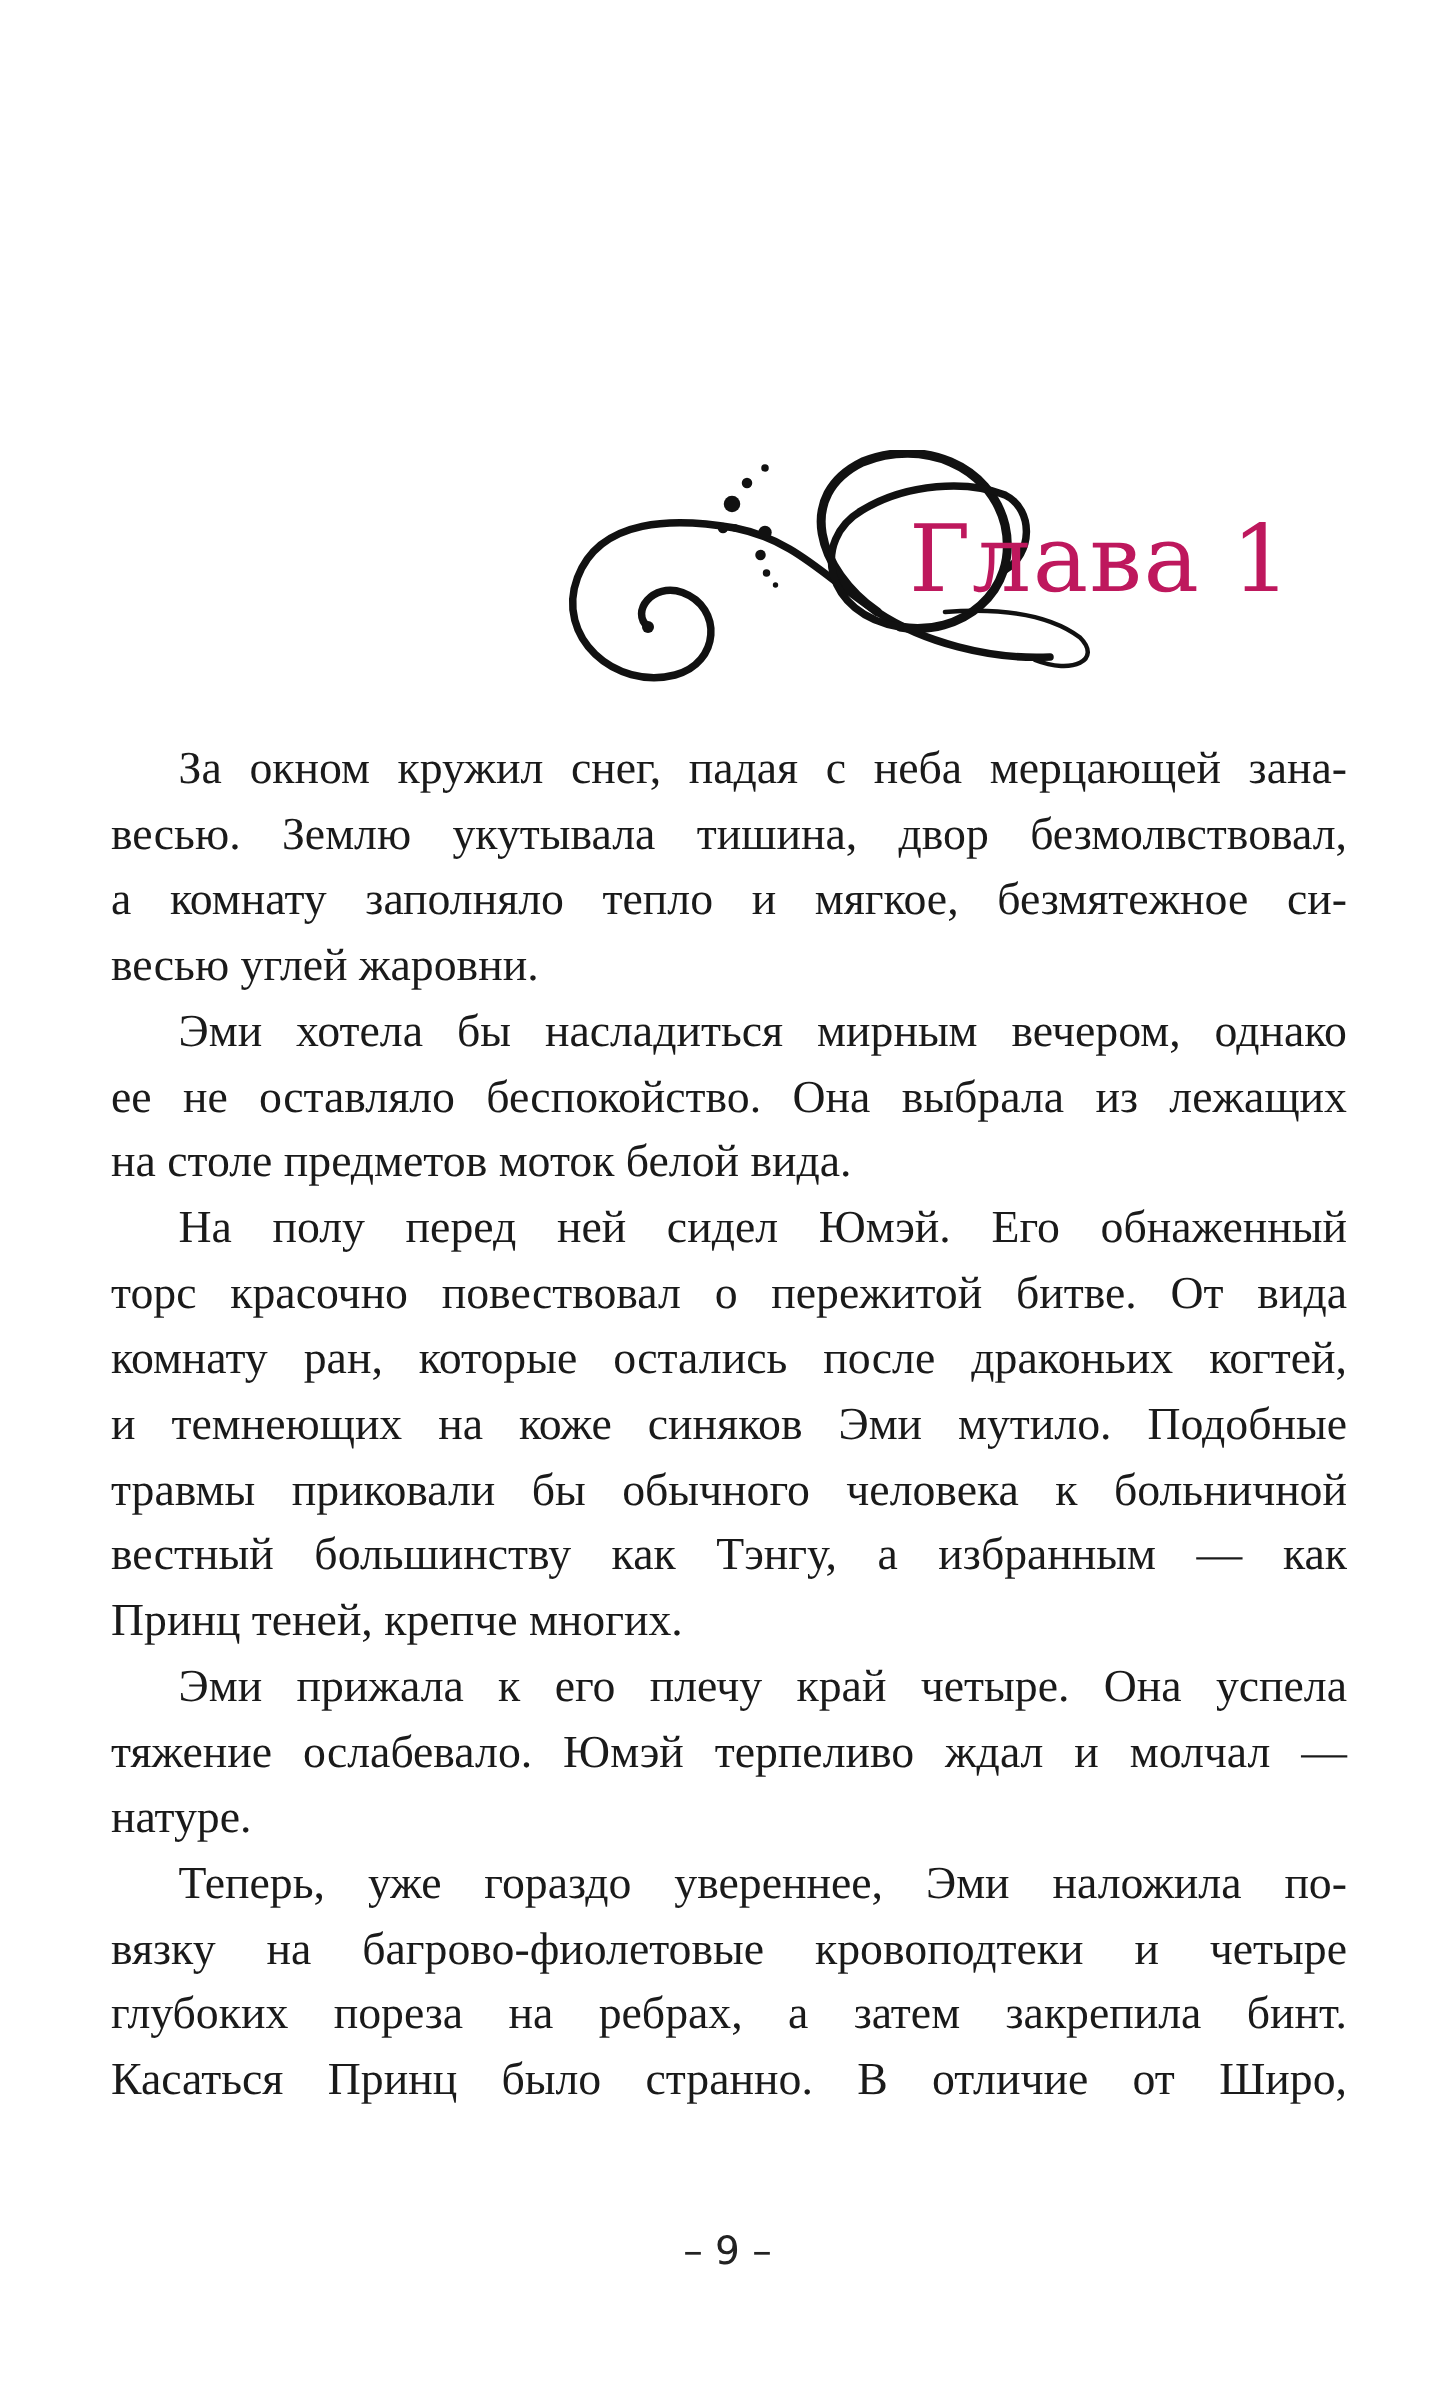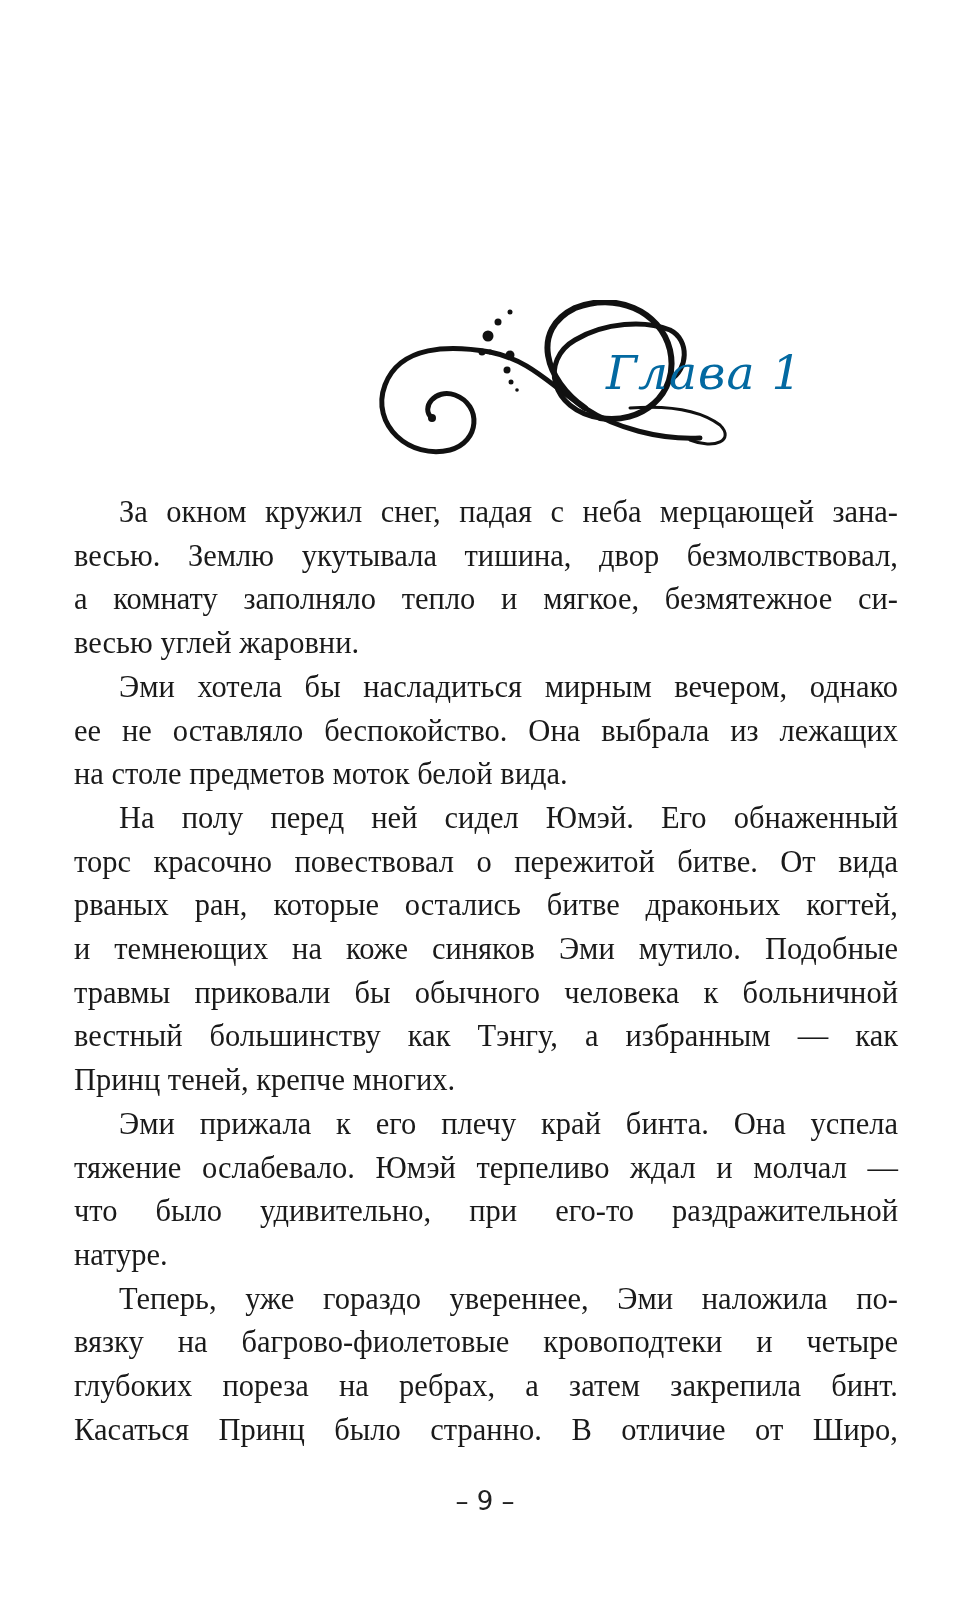--- a/index.html
+++ b/index.html
@@ -8,23 +8,22 @@
       font-family: "Liberation Serif", "DejaVu Serif", serif;
       color: #1a1a1a;
     }
     .page { position: absolute; left: 0; top: 0; width: 970px; height: 1600px; }
     .ornament {
       position: absolute; left: 370px; top: 300px; width: 450px; height: 170px;
     }
     .chapter-title {
       position: absolute; left: 606px; top: 338px;
       font-family: "DejaVu Serif", "Liberation Serif", serif;
-      font-size: 47px; line-height: 70px; color: #0369a1;
+      font-size: 62px; line-height: 70px; color: #be185d;
       letter-spacing: 1px;
-      font-style: italic;
     }
     .body-text {
       position: absolute; left: 74px; top: 491px; width: 824px;
       font-size: 30.5px; line-height: 43.7px;
       text-align: justify;
     }
     .line { display: block; text-align: justify; text-align-last: justify; white-space: nowrap; }
     .line.last { text-align-last: left; }
     .line.indent { padding-left: 45px; }
     .folio {
@@ -74,30 +73,29 @@
       <span class="line last">весью углей жаровни.</span>
     </div>
     <div>
       <span class="line indent">Эми хотела бы насладиться мирным вечером, однако</span>
       <span class="line">ее не оставляло беспокойство. Она выбрала из лежащих</span>
       <span class="line last">на столе предметов моток белой вида.</span>
     </div>
     <div>
       <span class="line indent">На полу перед ней сидел Юмэй. Его обнаженный</span>
       <span class="line">торс красочно повествовал о пережитой битве. От вида</span>
-      <span class="line">рваных ран, которые остались битве драконьих когтей,</span>
+      <span class="line">комнату ран, которые остались после драконьих когтей,</span>
       <span class="line">и темнеющих на коже синяков Эми мутило. Подобные</span>
       <span class="line">травмы приковали бы обычного человека к больничной</span>
       <span class="line">вестный большинству как Тэнгу, а избранным — как</span>
       <span class="line last">Принц теней, крепче многих.</span>
     </div>
     <div>
-      <span class="line indent">Эми прижала к его плечу край бинта. Она успела</span>
+      <span class="line indent">Эми прижала к его плечу край четыре. Она успела</span>
       <span class="line">тяжение ослабевало. Юмэй терпеливо ждал и молчал —</span>
-      <span class="line">что было удивительно, при его-то раздражительной</span>
       <span class="line last">натуре.</span>
     </div>
     <div>
       <span class="line indent">Теперь, уже гораздо увереннее, Эми наложила по-</span>
       <span class="line">вязку на багрово-фиолетовые кровоподтеки и четыре</span>
       <span class="line">глубоких пореза на ребрах, а затем закрепила бинт.</span>
       <span class="line">Касаться Принц было странно. В отличие от Широ,</span>
     </div>
   </div>
 

